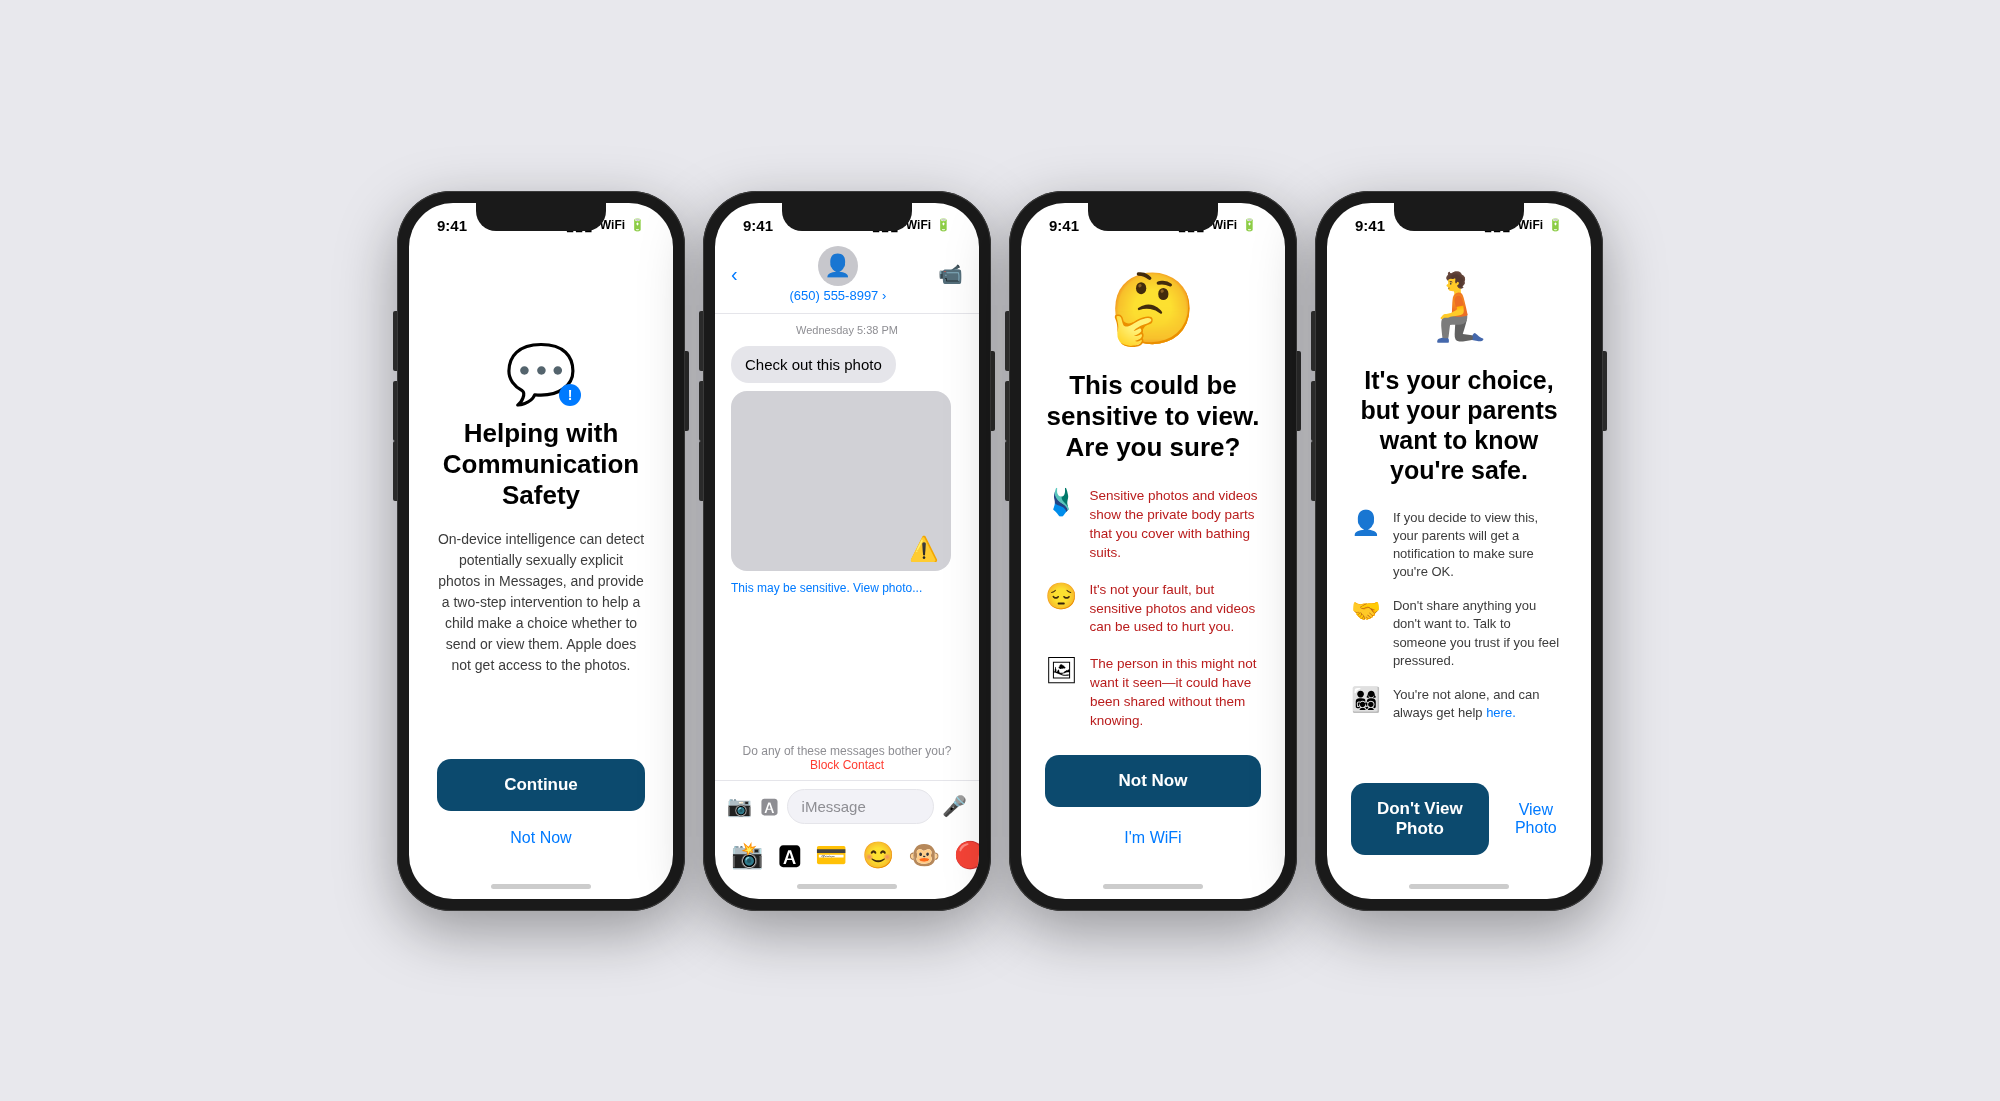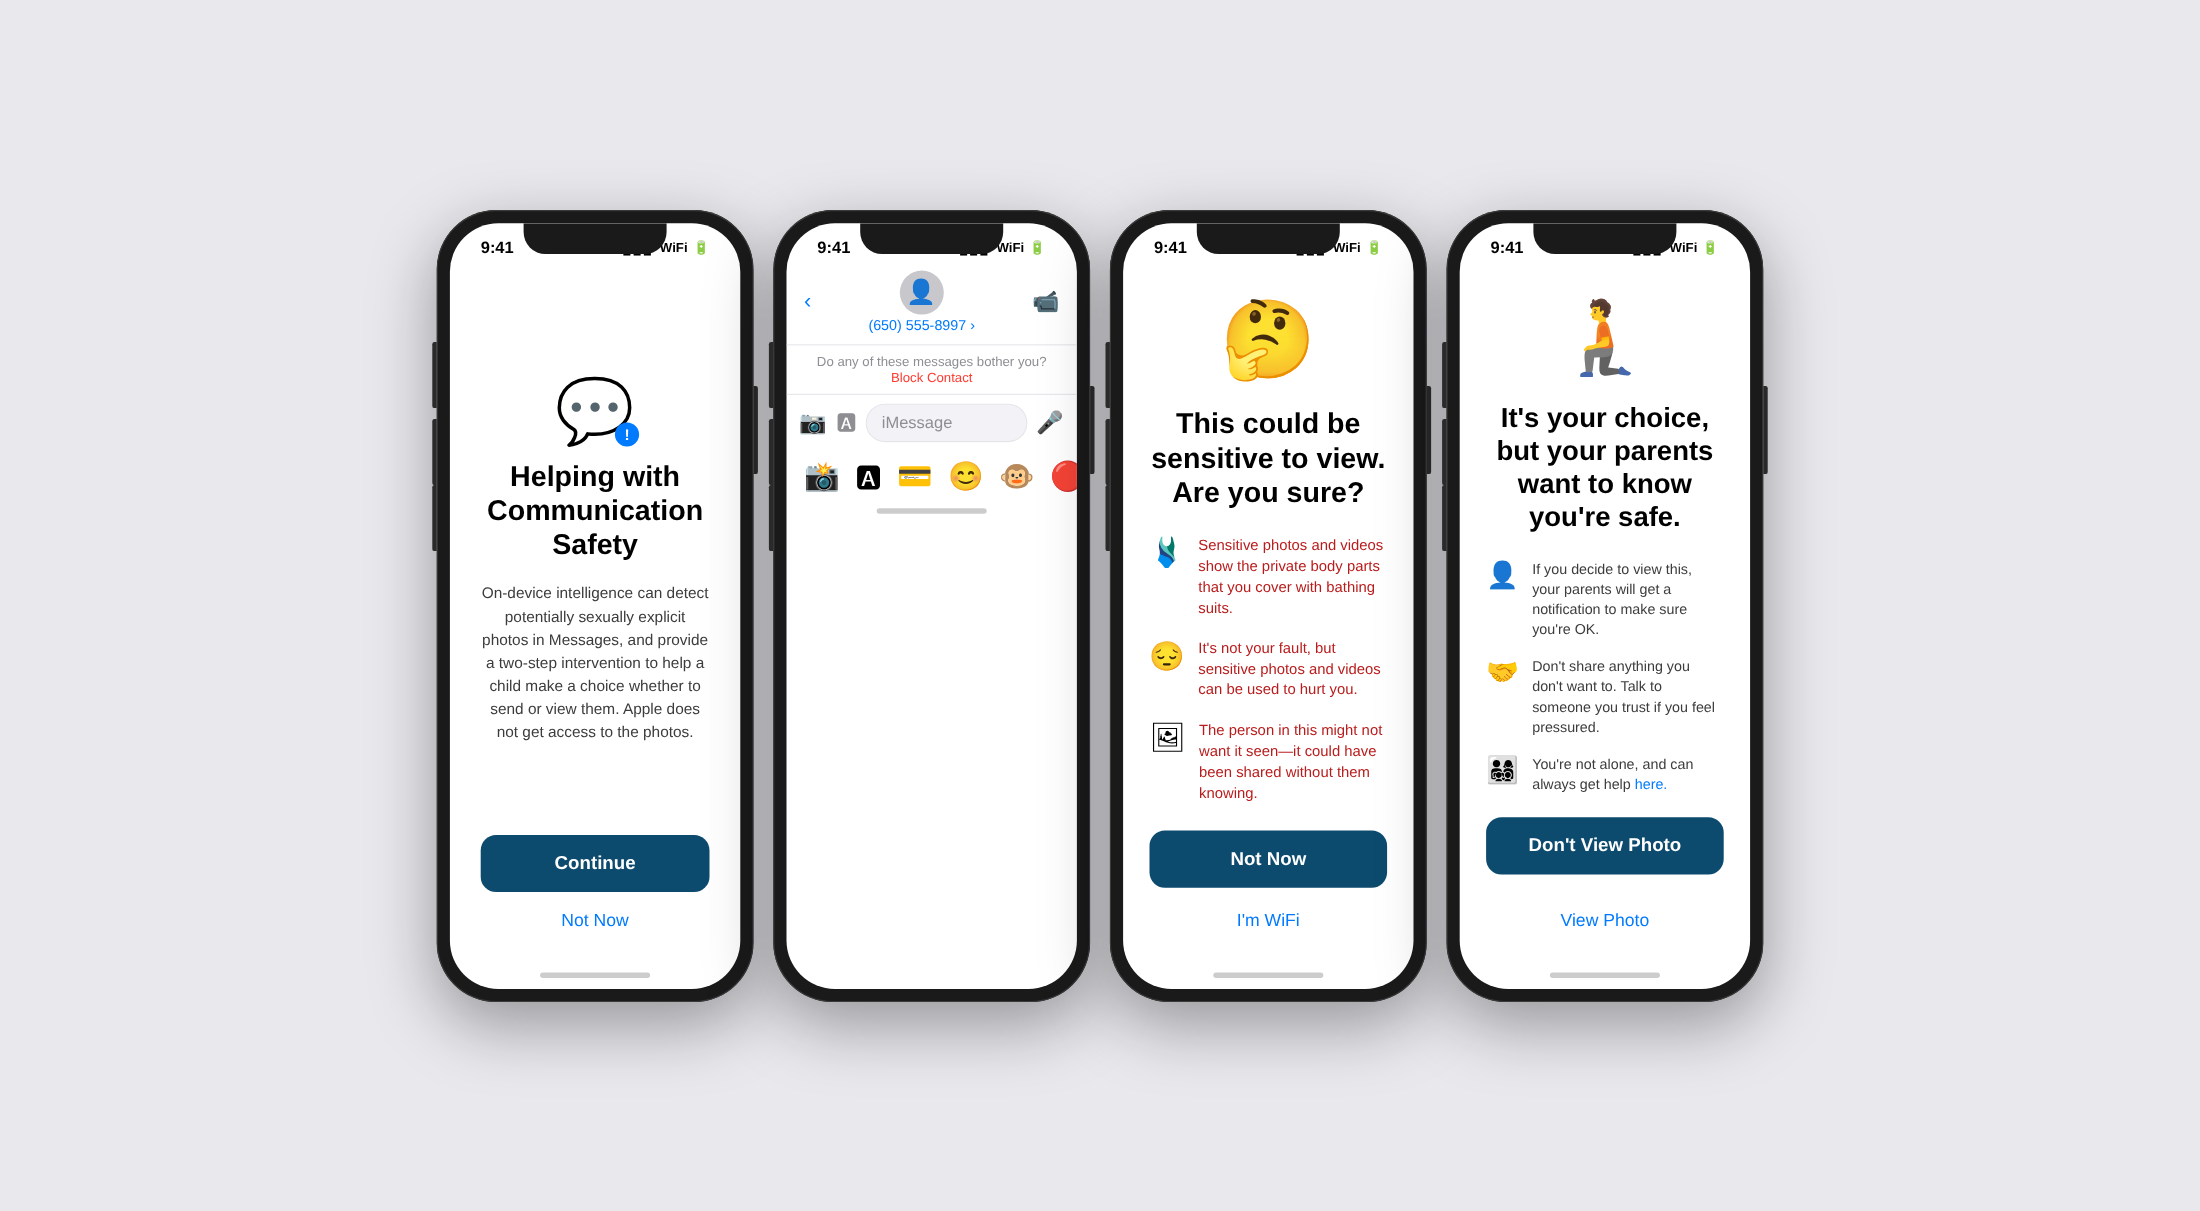--- a/index.html
+++ b/index.html
@@ -303,21 +303,21 @@
     }
     .parent-items { width: 100%; display: flex; flex-direction: column; gap: 16px; }
     .parent-item { display: flex; gap: 12px; align-items: flex-start; }
     .parent-item-icon { font-size: 24px; flex-shrink: 0; }
     .parent-item-text { font-size: 13px; color: #3c3c3c; line-height: 1.4; }
     .parent-item-text a { color: #007AFF; text-decoration: none; }
     .parent-buttons {
       width: 100%;
       margin-top: auto;
       display: flex;
-      flex-direction: column;
+      flex-direction: row;
       align-items: center;
       gap: 16px;
     }
 
     .blue-icon-wrapper {
       position: relative;
       display: inline-block;
       margin-bottom: 10px;
     }
     .exclaim-badge {
@@ -384,20 +384,31 @@
         </div>
       </div>
       <div class="messages-header">
         <span class="msg-back">‹</span>
         <div class="msg-contact">
           <div class="contact-avatar">👤</div>
           <span class="contact-name">(650) 555-8997 ›</span>
         </div>
         <span class="msg-video">📹</span>
       </div>
+      <div class="messages-body">
+        <div class="msg-date">Wednesday 5:38 PM</div>
+        <div class="msg-bubble">Check out this photo</div>
+        <div class="msg-image-placeholder">
+          <span style="position:absolute; bottom:8px; right:12px; font-size:24px;">⚠️</span>
+        </div>
+        <div class="sensitive-note">
+          <span>This may be sensitive.</span>
+          <span>View photo...</span>
+        </div>
+      </div>
       <div class="block-section">
         <div>Do any of these messages bother you?</div>
         <span class="block-link">Block Contact</span>
       </div>
       <div class="messages-input-bar">
         <span class="msg-input-icon">📷</span>
         <span class="msg-input-icon">🅰</span>
         <div class="msg-input">iMessage</div>
         <span class="msg-input-icon">🎤</span>
       </div>

